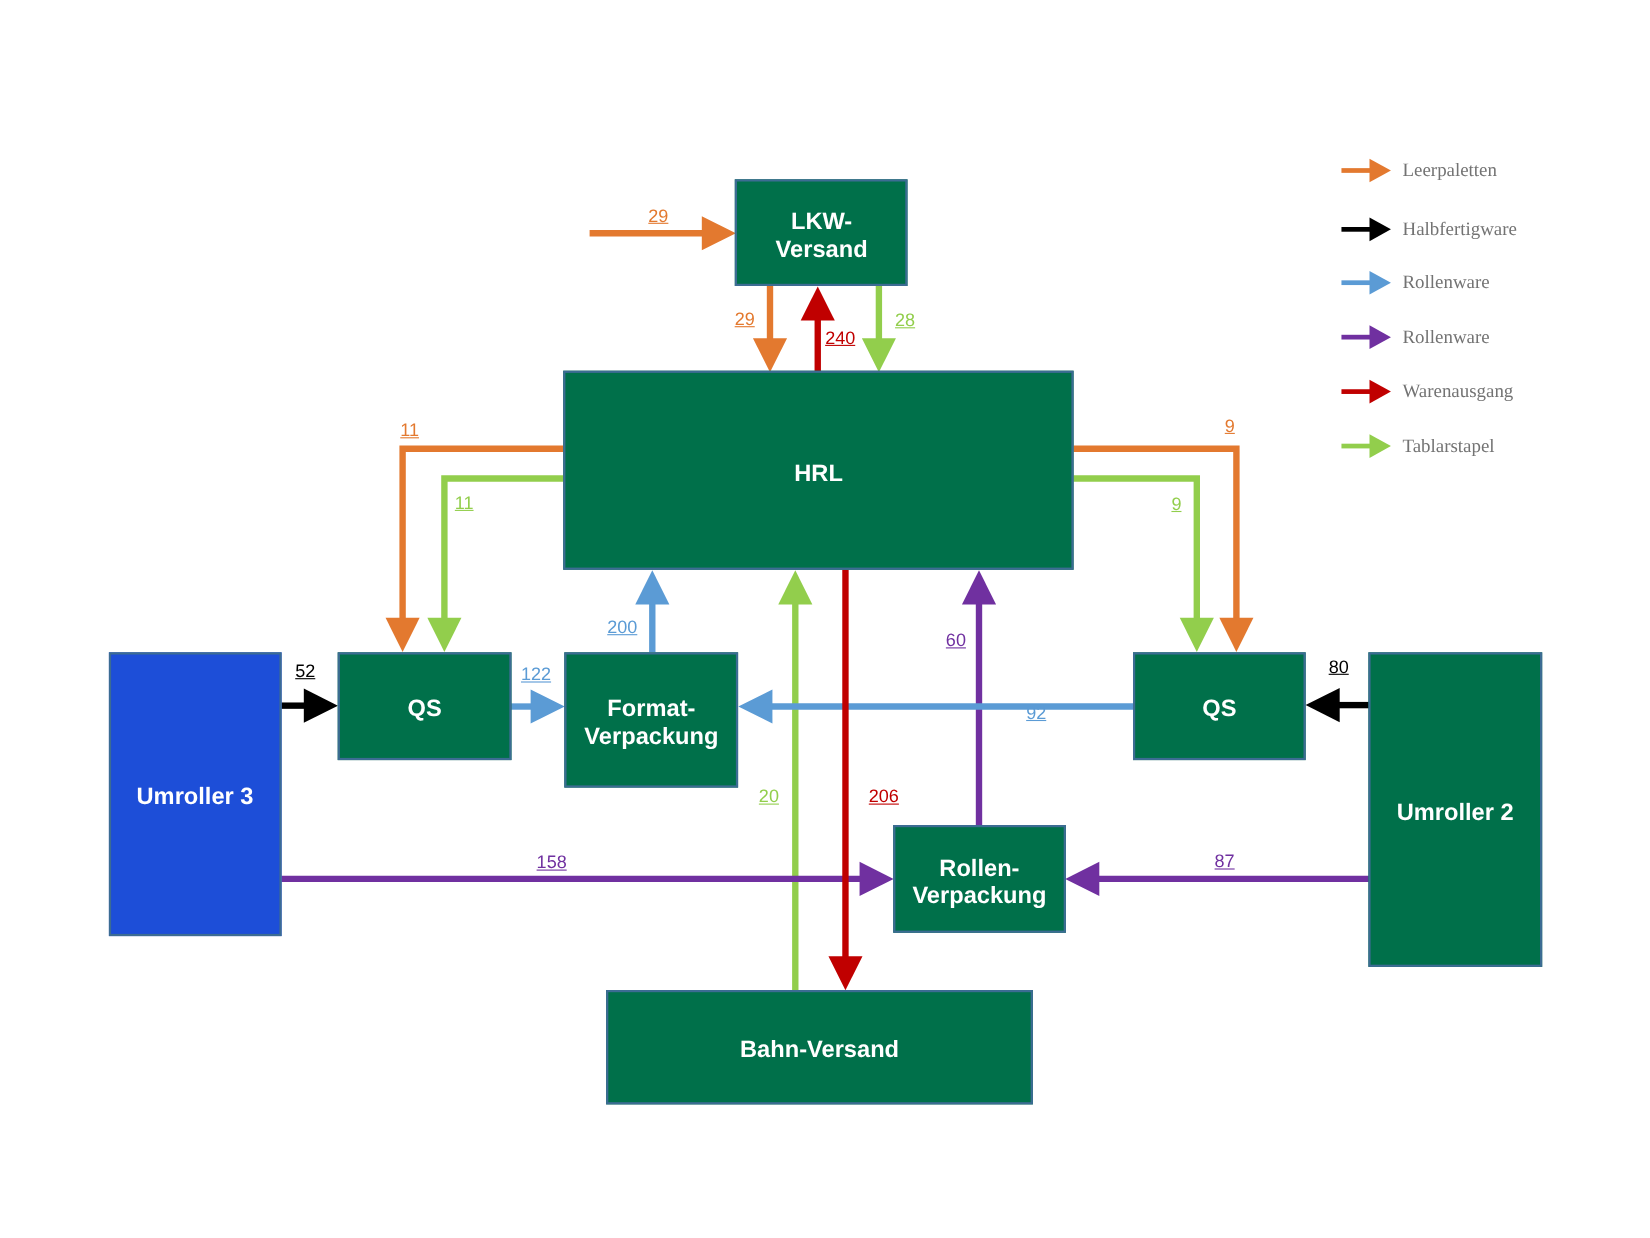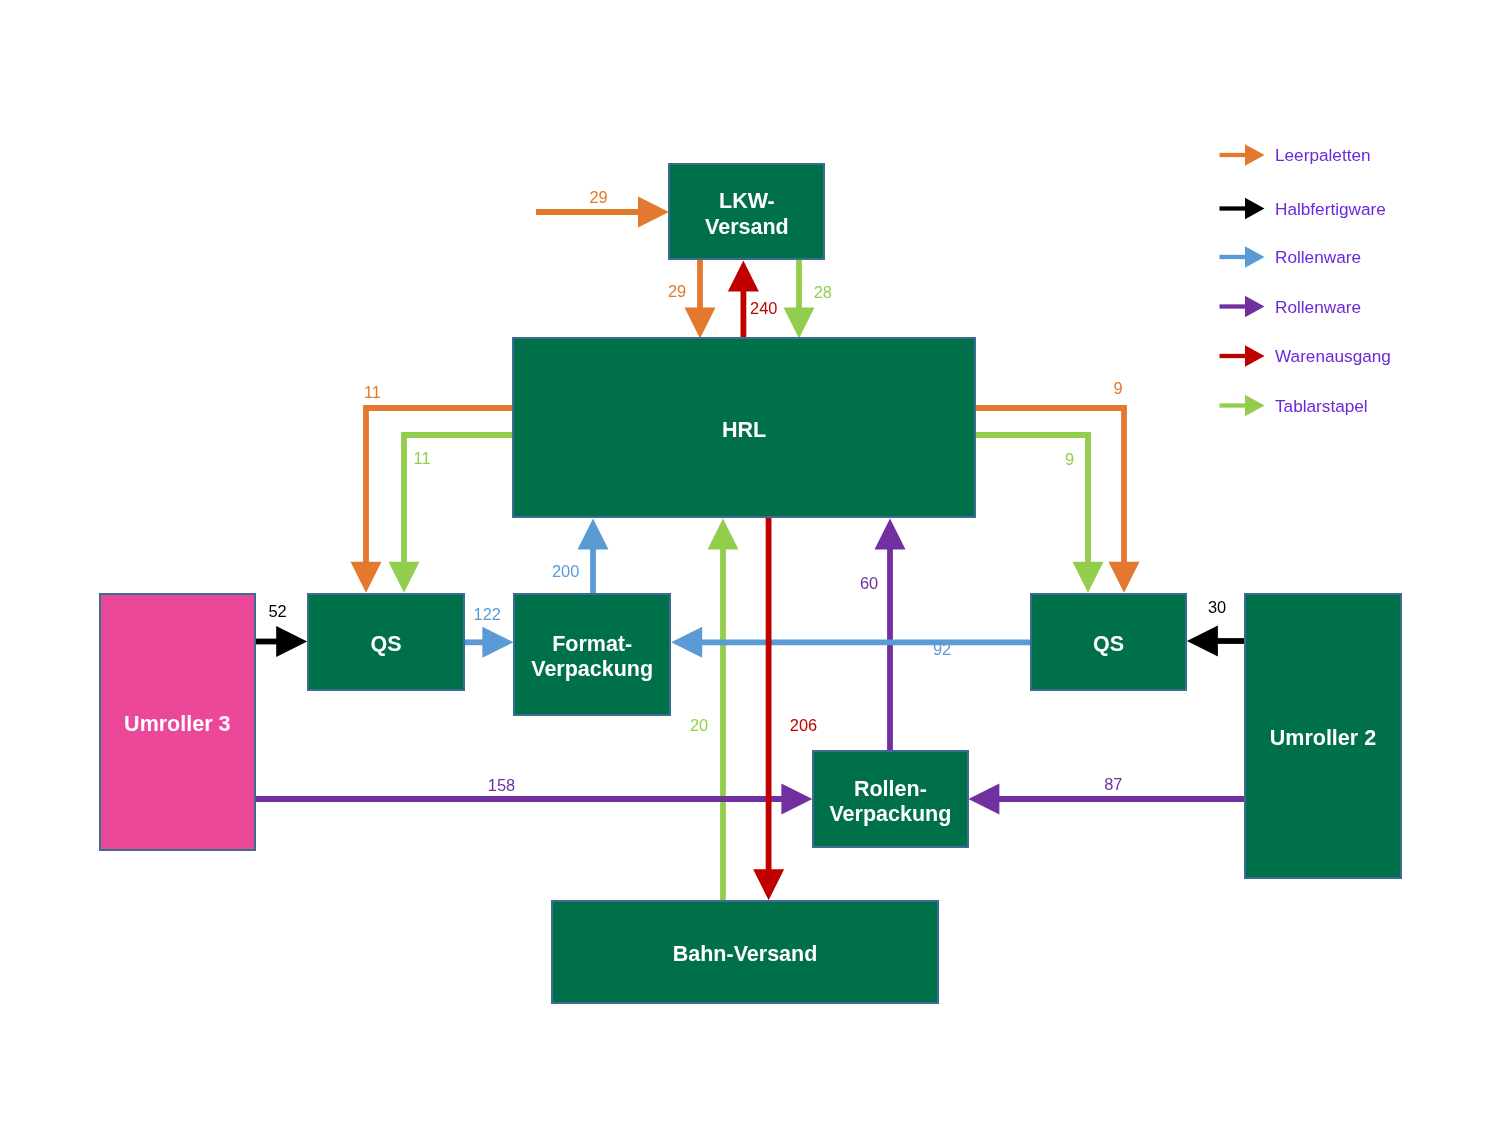--- a/index.html
+++ b/index.html
@@ -7,23 +7,23 @@
        font-family:"Liberation Sans",sans-serif;
        -webkit-font-smoothing:antialiased;}
   #stage{position:relative;width:1500px;height:1125px;background:#ffffff;}
   #flow-layer{position:absolute;left:0;top:0;width:1500px;height:1125px;}
   .node{position:absolute;background:#00704A;border:2px solid #3C6C93;
         box-sizing:border-box;display:flex;align-items:center;justify-content:center;
         text-align:center;color:#ffffff;font-weight:bold;font-size:21.5px;
         line-height:25.8px;letter-spacing:0px;white-space:pre-line;z-index:5;
         padding-top:6.5px;}
   .flow-label{position:absolute;font-size:16.4px;white-space:nowrap;
-              transform:translate(-50%,-50%);z-index:8;font-weight:400;}
-  .legend-label{position:absolute;font-size:17.2px;color:#6d28d9;
-                white-space:nowrap;transform:translateY(-50%);z-index:8;}
+              transform:translate(-50%,-50%);z-index:8;font-weight:400;text-decoration:underline;}
+  .legend-label{position:absolute;font-size:17.2px;color:#737373;
+                white-space:nowrap;transform:translateY(-50%);z-index:8;font-family:Liberation Serif, serif;}
 </style>
 </head>
 <body>
 
 <div id="stage">
 <svg id="flow-layer" viewBox="0 0 1500 1125" shape-rendering="geometricPrecision">
 <g>
   <polyline points="512.4,435 404,435 404,562.7" fill="none" stroke="#92CE4C" stroke-width="5.8" stroke-linejoin="miter" stroke-linecap="butt"></polyline>
   <polygon points="404,592.7 388.5,561.7 419.5,561.7" fill="#92CE4C"></polygon>
   <polyline points="975.9,435 1088,435 1088,562.7" fill="none" stroke="#92CE4C" stroke-width="5.8" stroke-linejoin="miter" stroke-linecap="butt"></polyline>
@@ -76,39 +76,39 @@
   <polygon points="1264.5,405.5 1245.0,394.75 1245.0,416.25" fill="#92CE4C"></polygon>
 </g>
 </svg>
 <div class="node" style="left: 512.4px; top: 337.3px; width: 463.5px; height: 180.4px; background-color: rgb(0, 112, 74); border-color: rgb(60, 108, 147); color: rgb(255, 255, 255);">HRL</div>
 <div class="node" style="left: 668.4px; top: 163.2px; width: 157px; height: 96.6px; background-color: rgb(0, 112, 74); border-color: rgb(60, 108, 147); color: rgb(255, 255, 255);">LKW-
 Versand</div>
 <div class="node" style="left: 307px; top: 592.7px; width: 158px; height: 98px; background-color: rgb(0, 112, 74); border-color: rgb(60, 108, 147); color: rgb(255, 255, 255);">QS</div>
 <div class="node" style="left: 513.2px; top: 592.7px; width: 158px; height: 123px; background-color: rgb(0, 112, 74); border-color: rgb(60, 108, 147); color: rgb(255, 255, 255);">Format-
 Verpackung</div>
 <div class="node" style="left: 1030px; top: 592.7px; width: 157px; height: 98px; background-color: rgb(0, 112, 74); border-color: rgb(60, 108, 147); color: rgb(255, 255, 255);">QS</div>
-<div class="node" style="left: 98.8px; top: 592.5px; width: 157px; height: 258px; background-color: #ec4899; border-color: rgb(60, 108, 147); color: rgb(255, 255, 255);">Umroller 3</div>
+<div class="node" style="left: 98.8px; top: 592.5px; width: 157px; height: 258px; background-color: #1d4ed8; border-color: rgb(60, 108, 147); color: rgb(255, 255, 255);">Umroller 3</div>
 <div class="node" style="left: 1244.2px; top: 592.7px; width: 157.5px; height: 286px; background-color: rgb(0, 112, 74); border-color: rgb(60, 108, 147); color: rgb(255, 255, 255);">Umroller 2</div>
 <div class="node" style="left: 812.2px; top: 750px; width: 156.4px; height: 98.1px; background-color: rgb(0, 112, 74); border-color: rgb(60, 108, 147); color: rgb(255, 255, 255);">Rollen-
 Verpackung</div>
 <div class="node" style="left: 551.4px; top: 900.1px; width: 387.3px; height: 103.8px; background-color: rgb(0, 112, 74); border-color: rgb(60, 108, 147); color: rgb(255, 255, 255);">Bahn-Versand</div>
 <div class="flow-label" style="left: 598.5px; top: 197px; color: rgb(227, 121, 47);">29</div>
 <div class="flow-label" style="left: 677px; top: 291px; color: rgb(227, 121, 47);">29</div>
 <div class="flow-label" style="left: 763.8px; top: 308.3px; color: rgb(192, 0, 0);">240</div>
 <div class="flow-label" style="left: 822.8px; top: 292px; color: rgb(146, 206, 76);">28</div>
 <div class="flow-label" style="left: 372.4px; top: 391.5px; color: rgb(227, 121, 47);">11</div>
 <div class="flow-label" style="left: 422px; top: 457.5px; color: rgb(146, 206, 76);">11</div>
 <div class="flow-label" style="left: 1118px; top: 388px; color: rgb(227, 121, 47);">9</div>
 <div class="flow-label" style="left: 1069.5px; top: 459px; color: rgb(146, 206, 76);">9</div>
 <div class="flow-label" style="left: 277.5px; top: 611px; color: rgb(0, 0, 0);">52</div>
 <div class="flow-label" style="left: 487.3px; top: 614px; color: rgb(91, 155, 213);">122</div>
 <div class="flow-label" style="left: 565.7px; top: 570.5px; color: rgb(91, 155, 213);">200</div>
 <div class="flow-label" style="left: 869px; top: 583px; color: rgb(112, 48, 160);">60</div>
 <div class="flow-label" style="left: 942px; top: 624.5px; color: rgb(91, 155, 213); margin-top: 24px;">92</div>
-<div class="flow-label" style="left: 1217px; top: 606.5px; color: rgb(0, 0, 0);">30</div>
+<div class="flow-label" style="left: 1217px; top: 606.5px; color: rgb(0, 0, 0);">80</div>
 <div class="flow-label" style="left: 699px; top: 725px; color: rgb(146, 206, 76);">20</div>
 <div class="flow-label" style="left: 803.5px; top: 724.5px; color: rgb(192, 0, 0);">206</div>
 <div class="flow-label" style="left: 501.5px; top: 785px; color: rgb(112, 48, 160);">158</div>
 <div class="flow-label" style="left: 1113.3px; top: 784px; color: rgb(112, 48, 160);">87</div>
 <div>
 <div class="legend-label" style="left:1275px;top:155px;">Leerpaletten</div>
 <div class="legend-label" style="left:1275px;top:208.5px;">Halbfertigware</div>
 <div class="legend-label" style="left:1275px;top:257px;">Rollenware</div>
 <div class="legend-label" style="left:1275px;top:306.5px;">Rollenware</div>
 <div class="legend-label" style="left:1275px;top:356px;">Warenausgang</div>

